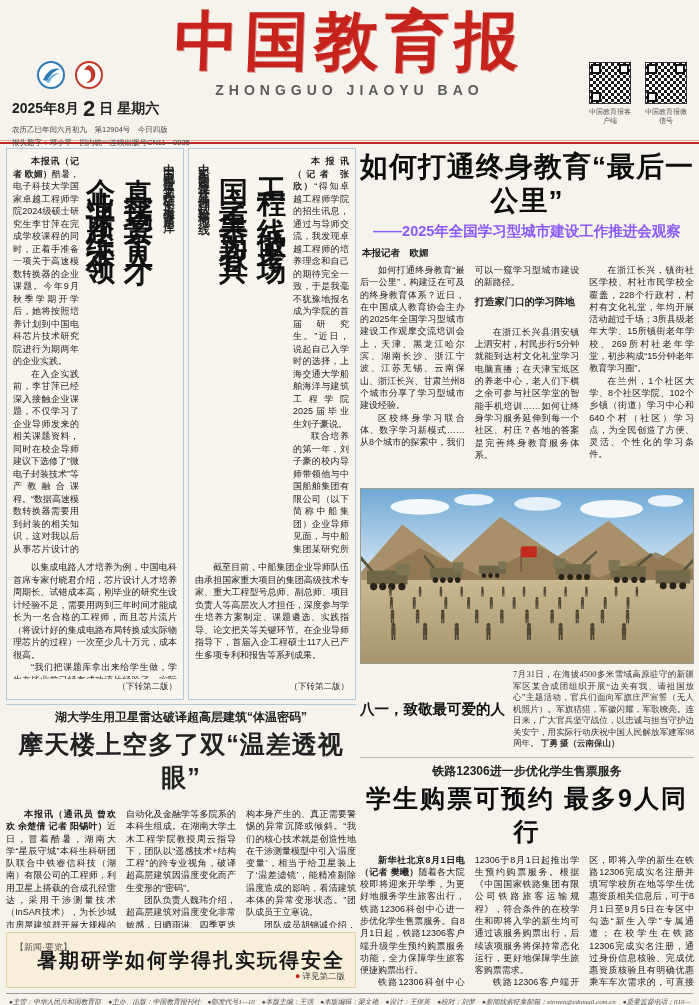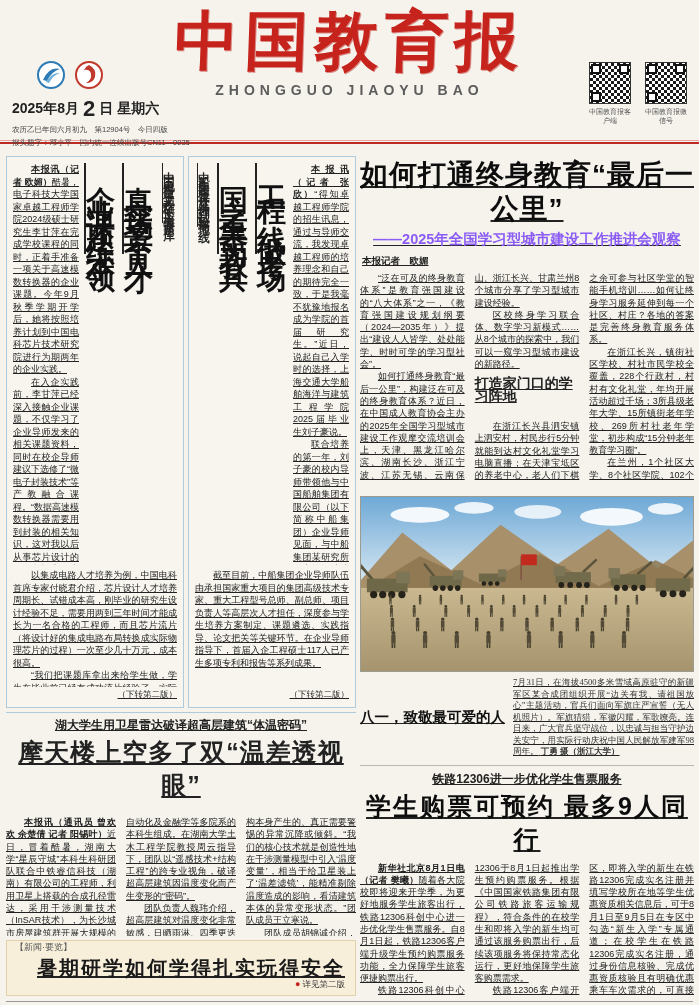--- a/index.html
+++ b/index.html
@@ -21,21 +21,21 @@
   .qr{width:40px;height:40px;margin:0 auto;background:
       conic-gradient(#1a1a1a 25%,#fff 0 50%,#1a1a1a 0 75%,#fff 0) 0 0/6px 6px;position:relative;border:1px solid #333;}
   .qr i{position:absolute;width:10px;height:10px;border:2px solid #111;background:#fff;box-sizing:border-box;}
   .qr i:nth-child(1){left:1px;top:1px;}
   .qr i:nth-child(2){right:1px;top:1px;}
   .qr i:nth-child(3){left:1px;bottom:1px;}
   .qr-label{font-size:7px;color:#555;line-height:9px;margin-top:3px;}
   .red-rule{height:4px;margin:0;background:linear-gradient(#e9a49f 0 1px,#f5f3ec 1px 2px,#bb2b24 2px 100%);}
 
   
-  .content{display:grid;grid-template-columns:178px 168px 334px;grid-template-rows:552px 224px 56px;gap:4px;padding:12px 6px 0 6px;text-decoration:underline;}
+  .content{display:grid;grid-template-columns:178px 168px 334px;grid-template-rows:552px 224px 56px;gap:4px;padding:4px 6px 0 6px;}
   .boxed{border:1px solid #aecadd;background:#f7f5ee;padding:6px;box-sizing:border-box;overflow:hidden;display:flex;flex-direction:column;}
   #art-left{grid-column:1;grid-row:1;}
   #art-mid{grid-column:2;grid-row:1;}
   #right-stack{grid-column:3;grid-row:1 / span 3;overflow:hidden;}
   #art-tower{grid-column:1 / span 2;grid-row:2;border-top:1px solid #aecadd;padding-top:4px;overflow:hidden;}
   #news-digest{grid-column:1 / span 2;grid-row:3;}
 
   
   .top-row{display:flex;gap:5px;height:402px;overflow:hidden;}
   .lead-col{flex:1;overflow:hidden;font-size:9px;line-height:12.5px;text-align:justify;}
@@ -46,40 +46,40 @@
   .turn{font-size:8.5px;text-align:right;margin:2px 0 0 0;text-indent:0 !important;}
 
   .byline-b{font-weight:bold;}
 
   
   .ra-headline{font-size:28px;font-weight:900;text-align:center;letter-spacing:1px;line-height:34px;margin:2px 0 0 0;color:#0d0d0d;}
   .ra-sub{font-size:14.5px;font-weight:bold;text-align:center;margin:4px 0 6px 0;color:#8b5cf6;}
   .ra-byline{font-size:9.5px;font-weight:bold;margin:2px 0 4px 2px;}
   .cols{column-count:3;column-gap:10px;font-size:9px;line-height:12.3px;overflow:hidden;}
   .cols-main{height:218px;}
-  .subhead{font-size:14px;font-weight:bold;margin:7px 0 18px 0;text-indent:0;column-span:none;}
+  .subhead{font-size:10px;font-weight:bold;margin:7px 0 18px 0;text-indent:0;column-span:none;}
   figure{margin:6px 0 0 0;}
   .photo-svg{display:block;width:100%;height:176px;border:1px solid #9b9b8f;box-sizing:border-box;}
   .caption-row{display:flex;gap:8px;margin-top:5px;align-items:center;}
   .cap-title{font-size:14.5px;font-weight:900;white-space:nowrap;flex:0 0 auto;color:#111;}
   .cap-text{flex:1;font-family:"Liberation Serif",serif;font-size:8.5px;line-height:11.5px;text-align:justify;color:#333;}
   .cap-credit{font-weight:bold;font-family:"Liberation Sans",sans-serif;}
 
   .section-rule{border:none;border-top:1px solid #b9b9ae;margin:7px 0 5px 0;}
   .kicker-center{font-size:12px;font-weight:600;text-align:center;margin:0 0 2px 0;color:#222;}
   .rail-headline{font-size:25px;font-weight:900;text-align:center;letter-spacing:2px;margin:0 0 6px 0;color:#0d0d0d;}
   .cols-rail{height:150px;}
 
   
   .cols-tower{height:166px;}
   .tower-headline{font-size:25px;font-weight:900;text-align:center;letter-spacing:1px;margin:0 0 14px 0;}
 
   
   #news-digest{background:#f8efdb;border:1px solid #e3d1a9;position:relative;box-sizing:border-box;padding:4px 10px;}
-  .nd-label{position:absolute;left:8px;top:0;font-size:9px;color:#555;}
+  .nd-label{position:absolute;left:8px;top:8px;font-size:9px;color:#555;}
   .nd-headline{text-align:right;font-size:20px;font-weight:900;letter-spacing:2px;margin-top:10px;color:#1a1a1a;}
   .nd-note{position:absolute;right:10px;bottom:4px;font-size:8.5px;color:#333;}
   .nd-note .dot{color:#c5231c;font-size:9px;margin-right:2px;}
 
   
   .footer{margin:5px 6px 0 6px;border-top:1px solid #999;padding-top:3px;font-size:6.8px;color:#555;font-family:"Liberation Serif",serif;font-style:italic;text-align:center;letter-spacing:0;}
 </style>
 </head>
 <body>
 
@@ -174,21 +174,20 @@
     </section>
 
     <section id="right-stack">
 
       <article>
         <h1 class="ra-headline">如何打通终身教育“最后一公里”</h1>
         <h2 class="ra-sub">——2025年全国学习型城市建设工作推进会观察</h2>
         <div class="ra-byline">本报记者　欧媚</div>
         <div class="cols cols-main">
           <div>
-              <p>“泛在可及的终身教育体系”是教育强国建设的“八大体系”之一，《教育强国建设规划纲要（2024—2035年）》提出“建设人人皆学、处处能学、时时可学的学习型社会”。</p>
               <p>如何打通终身教育“最后一公里”，构建泛在可及的终身教育体系？近日，在中国成人教育协会主办的2025年全国学习型城市建设工作观摩交流培训会上，天津、黑龙江哈尔滨、湖南长沙、浙江宁波、江苏无锡、云南保山、浙江长兴、甘肃兰州8个城市分享了学习型城市建设经验。</p>
               <p>区校终身学习联合体、数字学习新模式……从8个城市的探索中，我们可以一窥学习型城市建设的新路径。</p>
             </div>
           <h3 class="subhead">打造家门口的学习阵地</h3>
           <div>
               <p>在浙江长兴县泗安镇上泗安村，村民步行5分钟就能到达村文化礼堂学习电脑直播；在天津宝坻区的养老中心，老人们下棋之余可参与社区学堂的智能手机培训……如何让终身学习服务延伸到每一个社区、村庄？各地的答案是完善终身教育服务体系。</p>
               <p>在浙江长兴，镇街社区学校、村社市民学校全覆盖，228个行政村，村村有文化礼堂，年均开展活动超过千场；3所县级老年大学、15所镇街老年学校、269所村社老年学堂，初步构成“15分钟老年教育学习圈”。</p>
               <p>在兰州，1个社区大学、8个社区学院、102个乡镇（街道）学习中心和640个村（社区）学习点，为全民创造了方便、灵活、个性化的学习条件。</p>
             </div>
 
@@ -518,21 +517,21 @@
                 <rect x="-1.7" y="-6.6" width="3.4" height="6.6" fill="#534b37"></rect>
                 <rect x="-1.5" y="0" width="1.2" height="3.6" fill="#453f2e"></rect>
                 <rect x="0.3" y="0" width="1.2" height="3.6" fill="#453f2e"></rect>
               </g>
             </g>
         </svg>
         <figcaption class="caption-row">
           <div class="cap-title">八一，致敬最可爱的人</div>
           <div class="cap-text">
             <span>7月31日，在海拔4500多米雪域高原驻守的新疆军区某合成团组织开展“边关有我、请祖国放心”主题活动，官兵们面向军旗庄严宣誓（无人机照片）。军旗猎猎，军徽闪耀，军歌嘹亮。连日来，广大官兵坚守战位，以忠诚与担当守护边关安宁，用实际行动庆祝中国人民解放军建军98周年。</span>
-            <span class="cap-credit">丁勇 摄（浙江大学）</span>
+            <span class="cap-credit">丁勇 摄（云南保山）</span>
           </div>
         </figcaption>
       </figure>
 
       <article>
         <hr class="section-rule">
         <div class="kicker-center">铁路12306进一步优化学生售票服务</div>
         <h2 class="rail-headline">学生购票可预约 最多9人同行</h2>
         <div class="cols cols-rail">
           <p class="p-first"><b class="byline-b">新华社北京8月1日电（记者 樊曦）</b><span>随着各大院校即将迎来开学季，为更好地服务学生旅客出行，铁路12306科创中心进一步优化学生售票服务。自8月1日起，铁路12306客户端升级学生预约购票服务功能，全力保障学生旅客便捷购票出行。</span></p>

